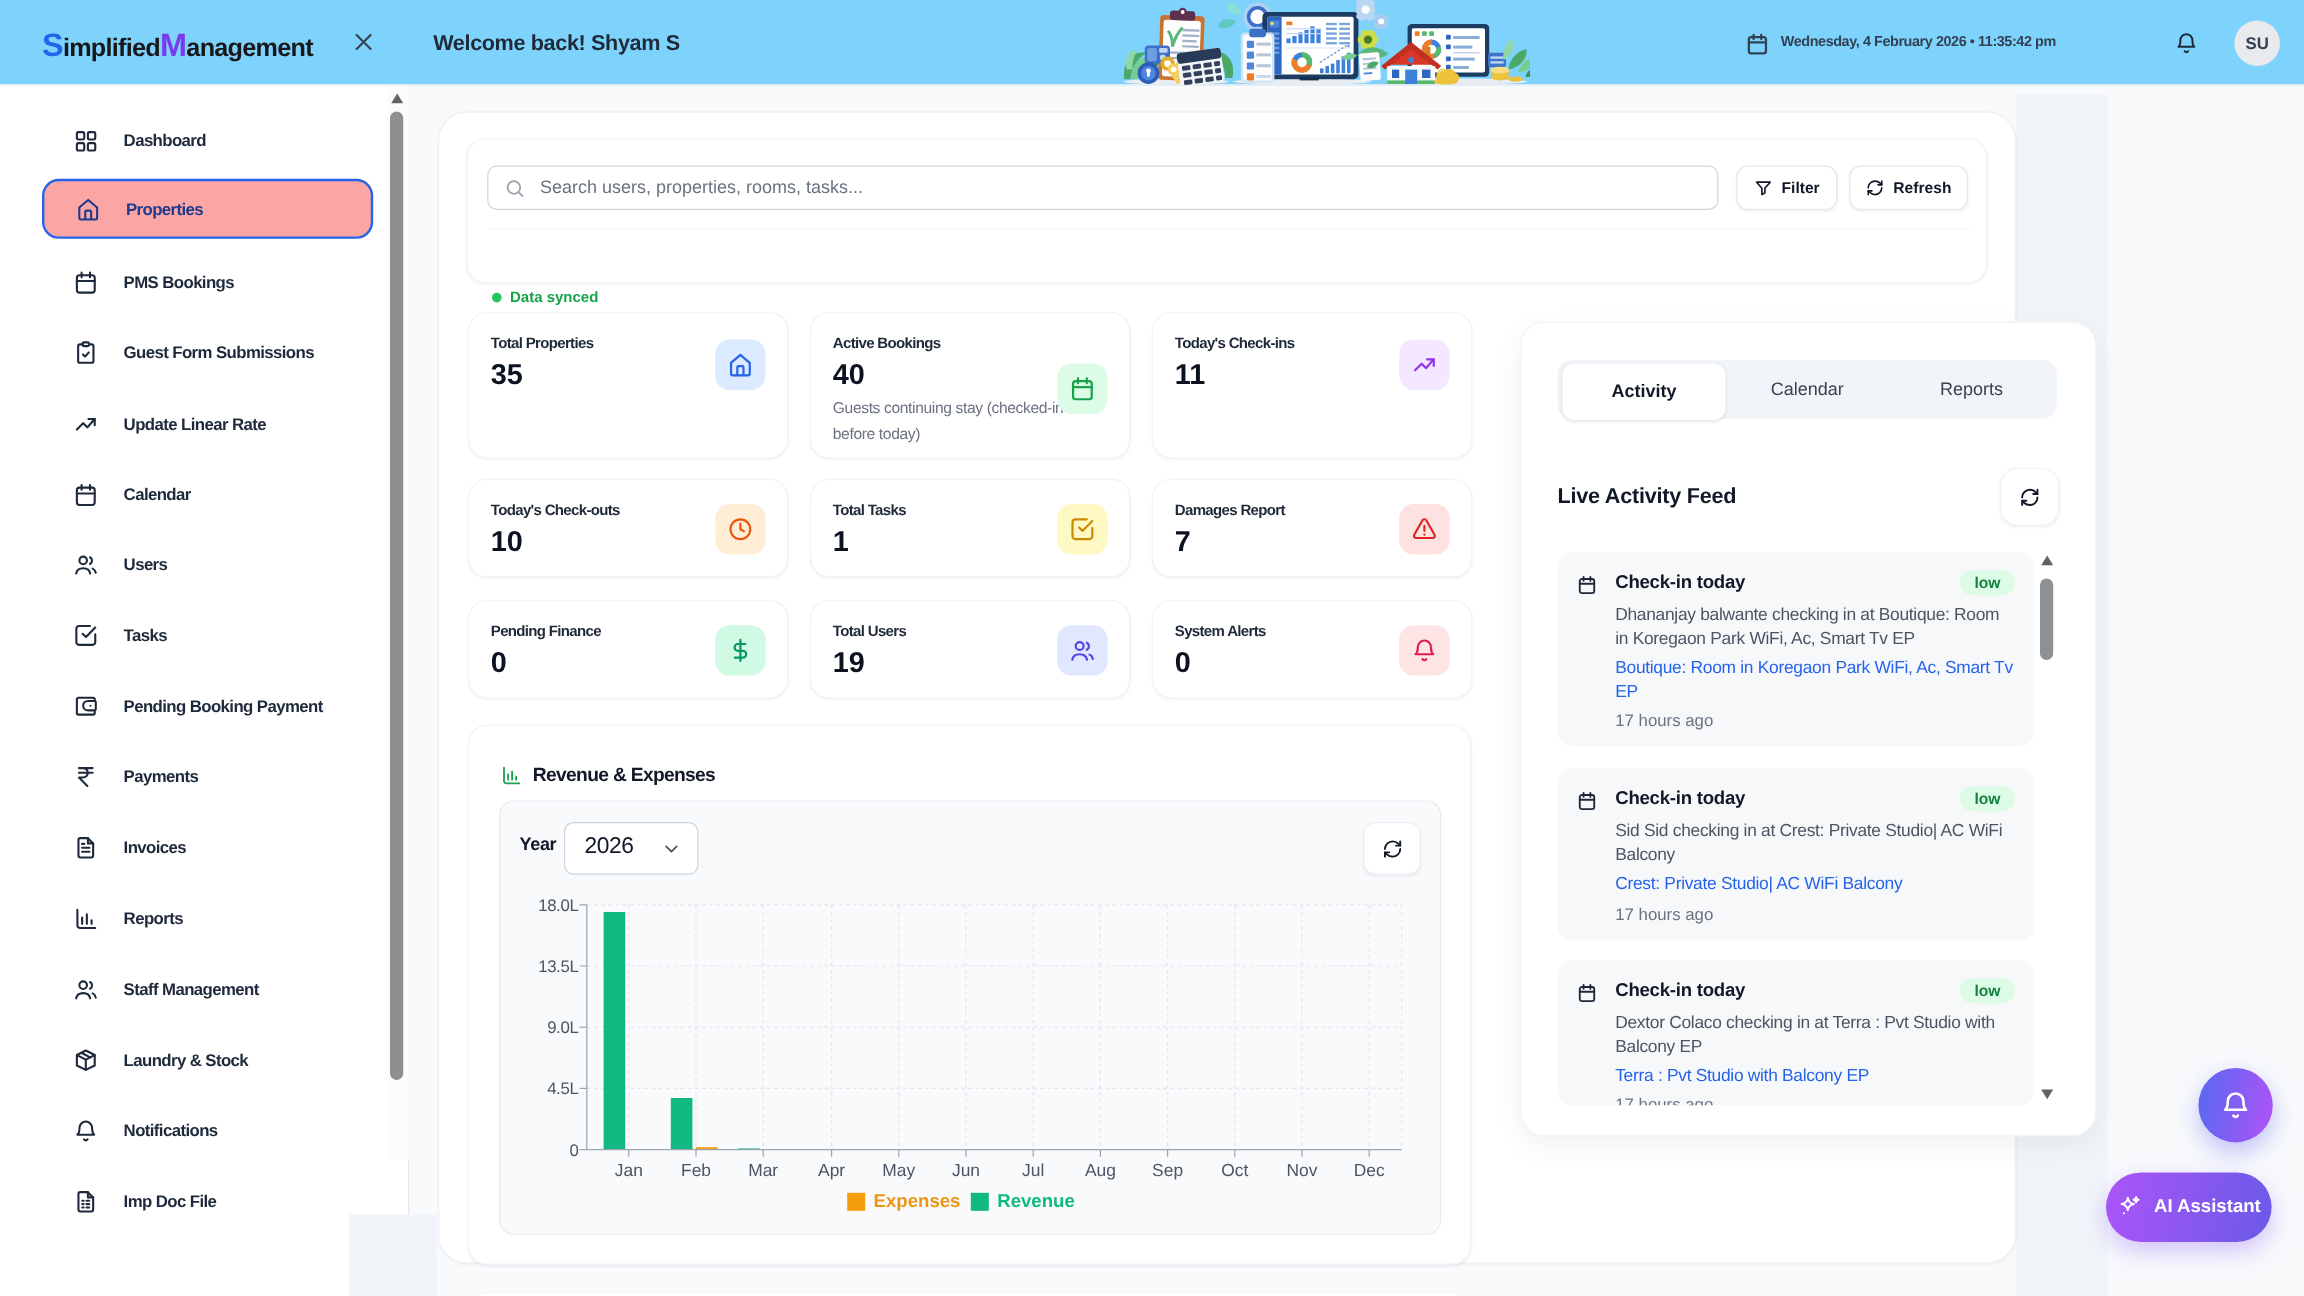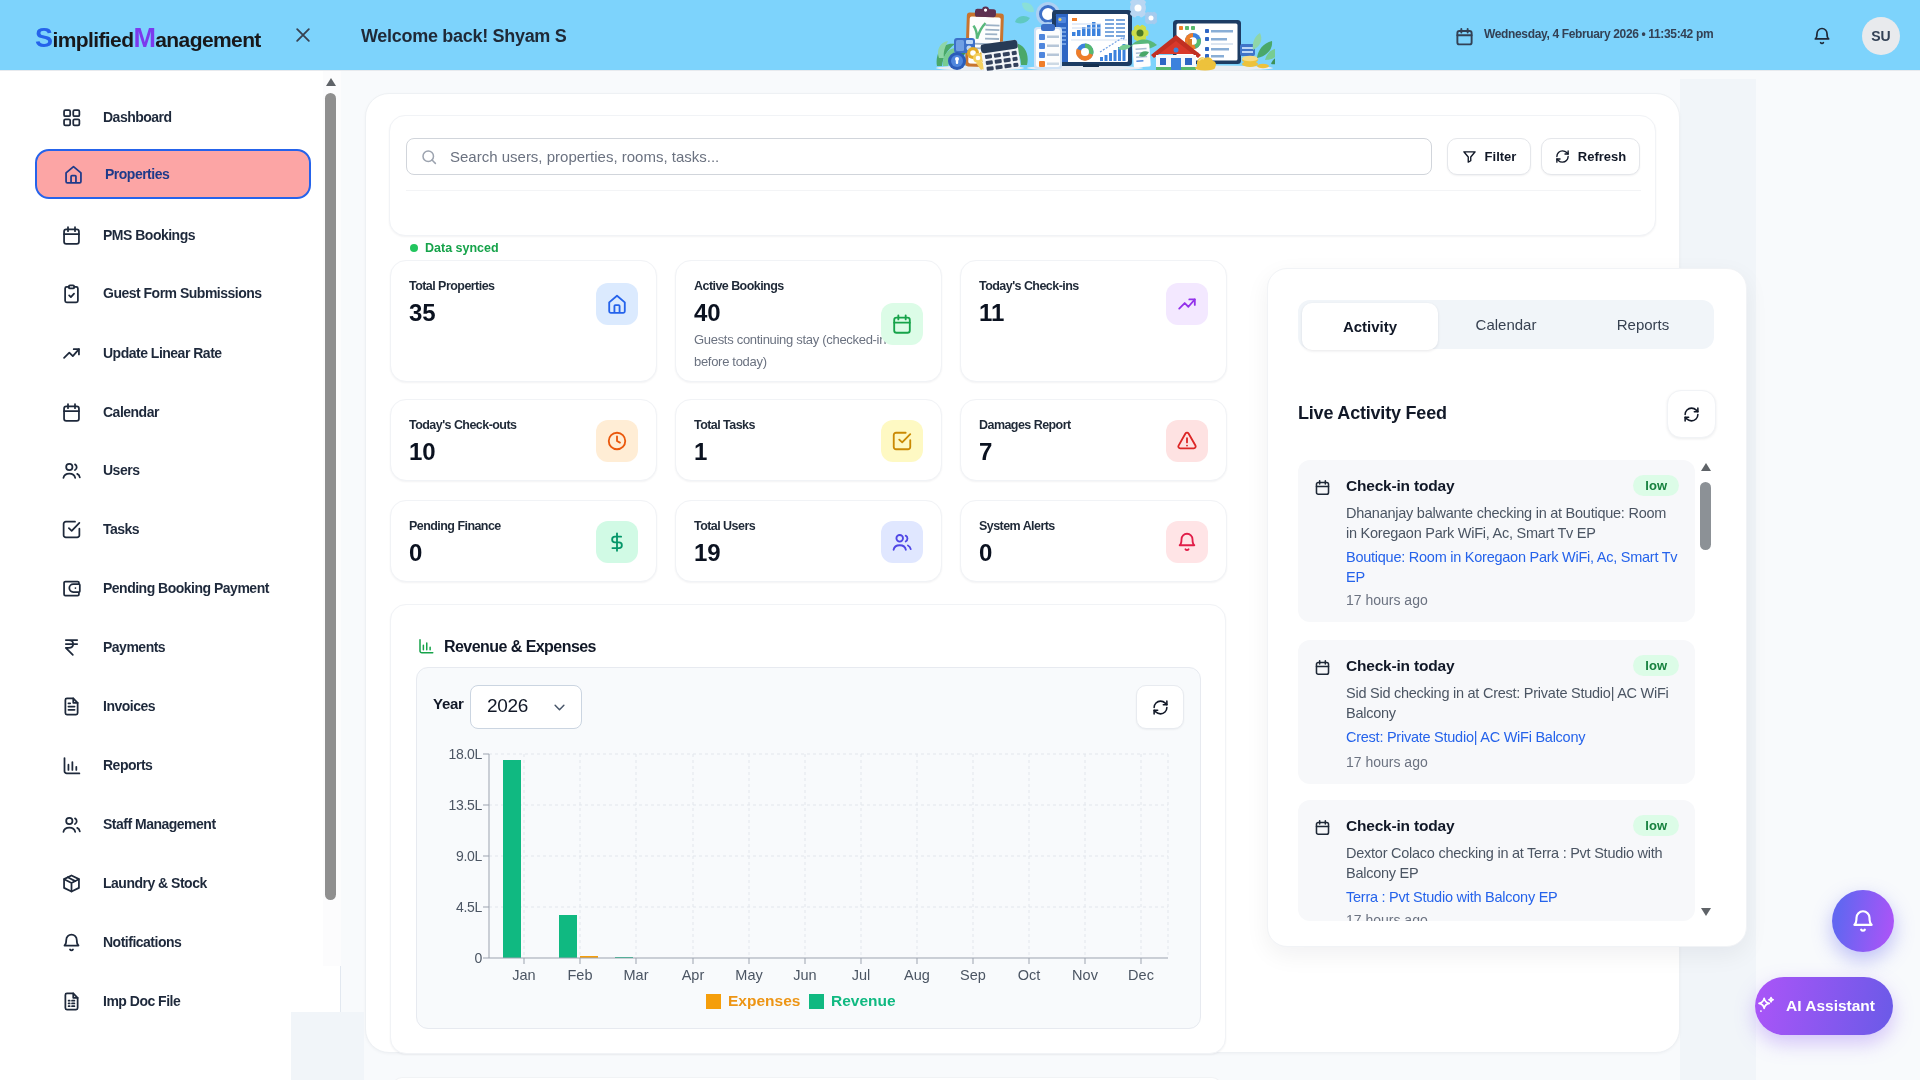--- a/index.html
+++ b/index.html
@@ -109,21 +109,21 @@
     border-right:5px solid transparent; border-bottom:8px solid #5f6368;}
   #feed-down { position:absolute; left:433px; top:639px; width:0; height:0; border-left:5px solid transparent;
     border-right:5px solid transparent; border-top:8px solid #5f6368;}
 
   
   #fab-bell { position:absolute; left:1832px; top:890px; width:62px; height:62px; border-radius:50%;
     background:linear-gradient(100deg,#6366f1 15%,#a855f7 90%); display:flex; align-items:center; justify-content:center;
     box-shadow:0 8px 20px rgba(99,102,241,.4); z-index:40;}
   #fab-bell svg { width:26px; height:26px; color:#fff;}
   #fab-ai { position:absolute; left:1755px; top:977px; width:138px; height:58px; border-radius:29px;
-    background:linear-gradient(100deg,#a855f7 5%,#6d5ae8 95%); display:flex; align-items:center; justify-content:flex-start;
+    background:linear-gradient(100deg,#a855f7 5%,#6d5ae8 95%); display:flex; align-items:center; justify-content:center;
     gap:9px; color:#fff; font-size:15.5px; font-weight:700; box-shadow:0 8px 20px rgba(139,92,246,.35); z-index:40;}
   #fab-ai svg { width:22px; height:22px;}
 </style>
 </head>
 <body>
 <div id="graystrip"></div>
 <div id="main-card"></div>
 <div id="next-card"></div>
 
 <div id="header">

